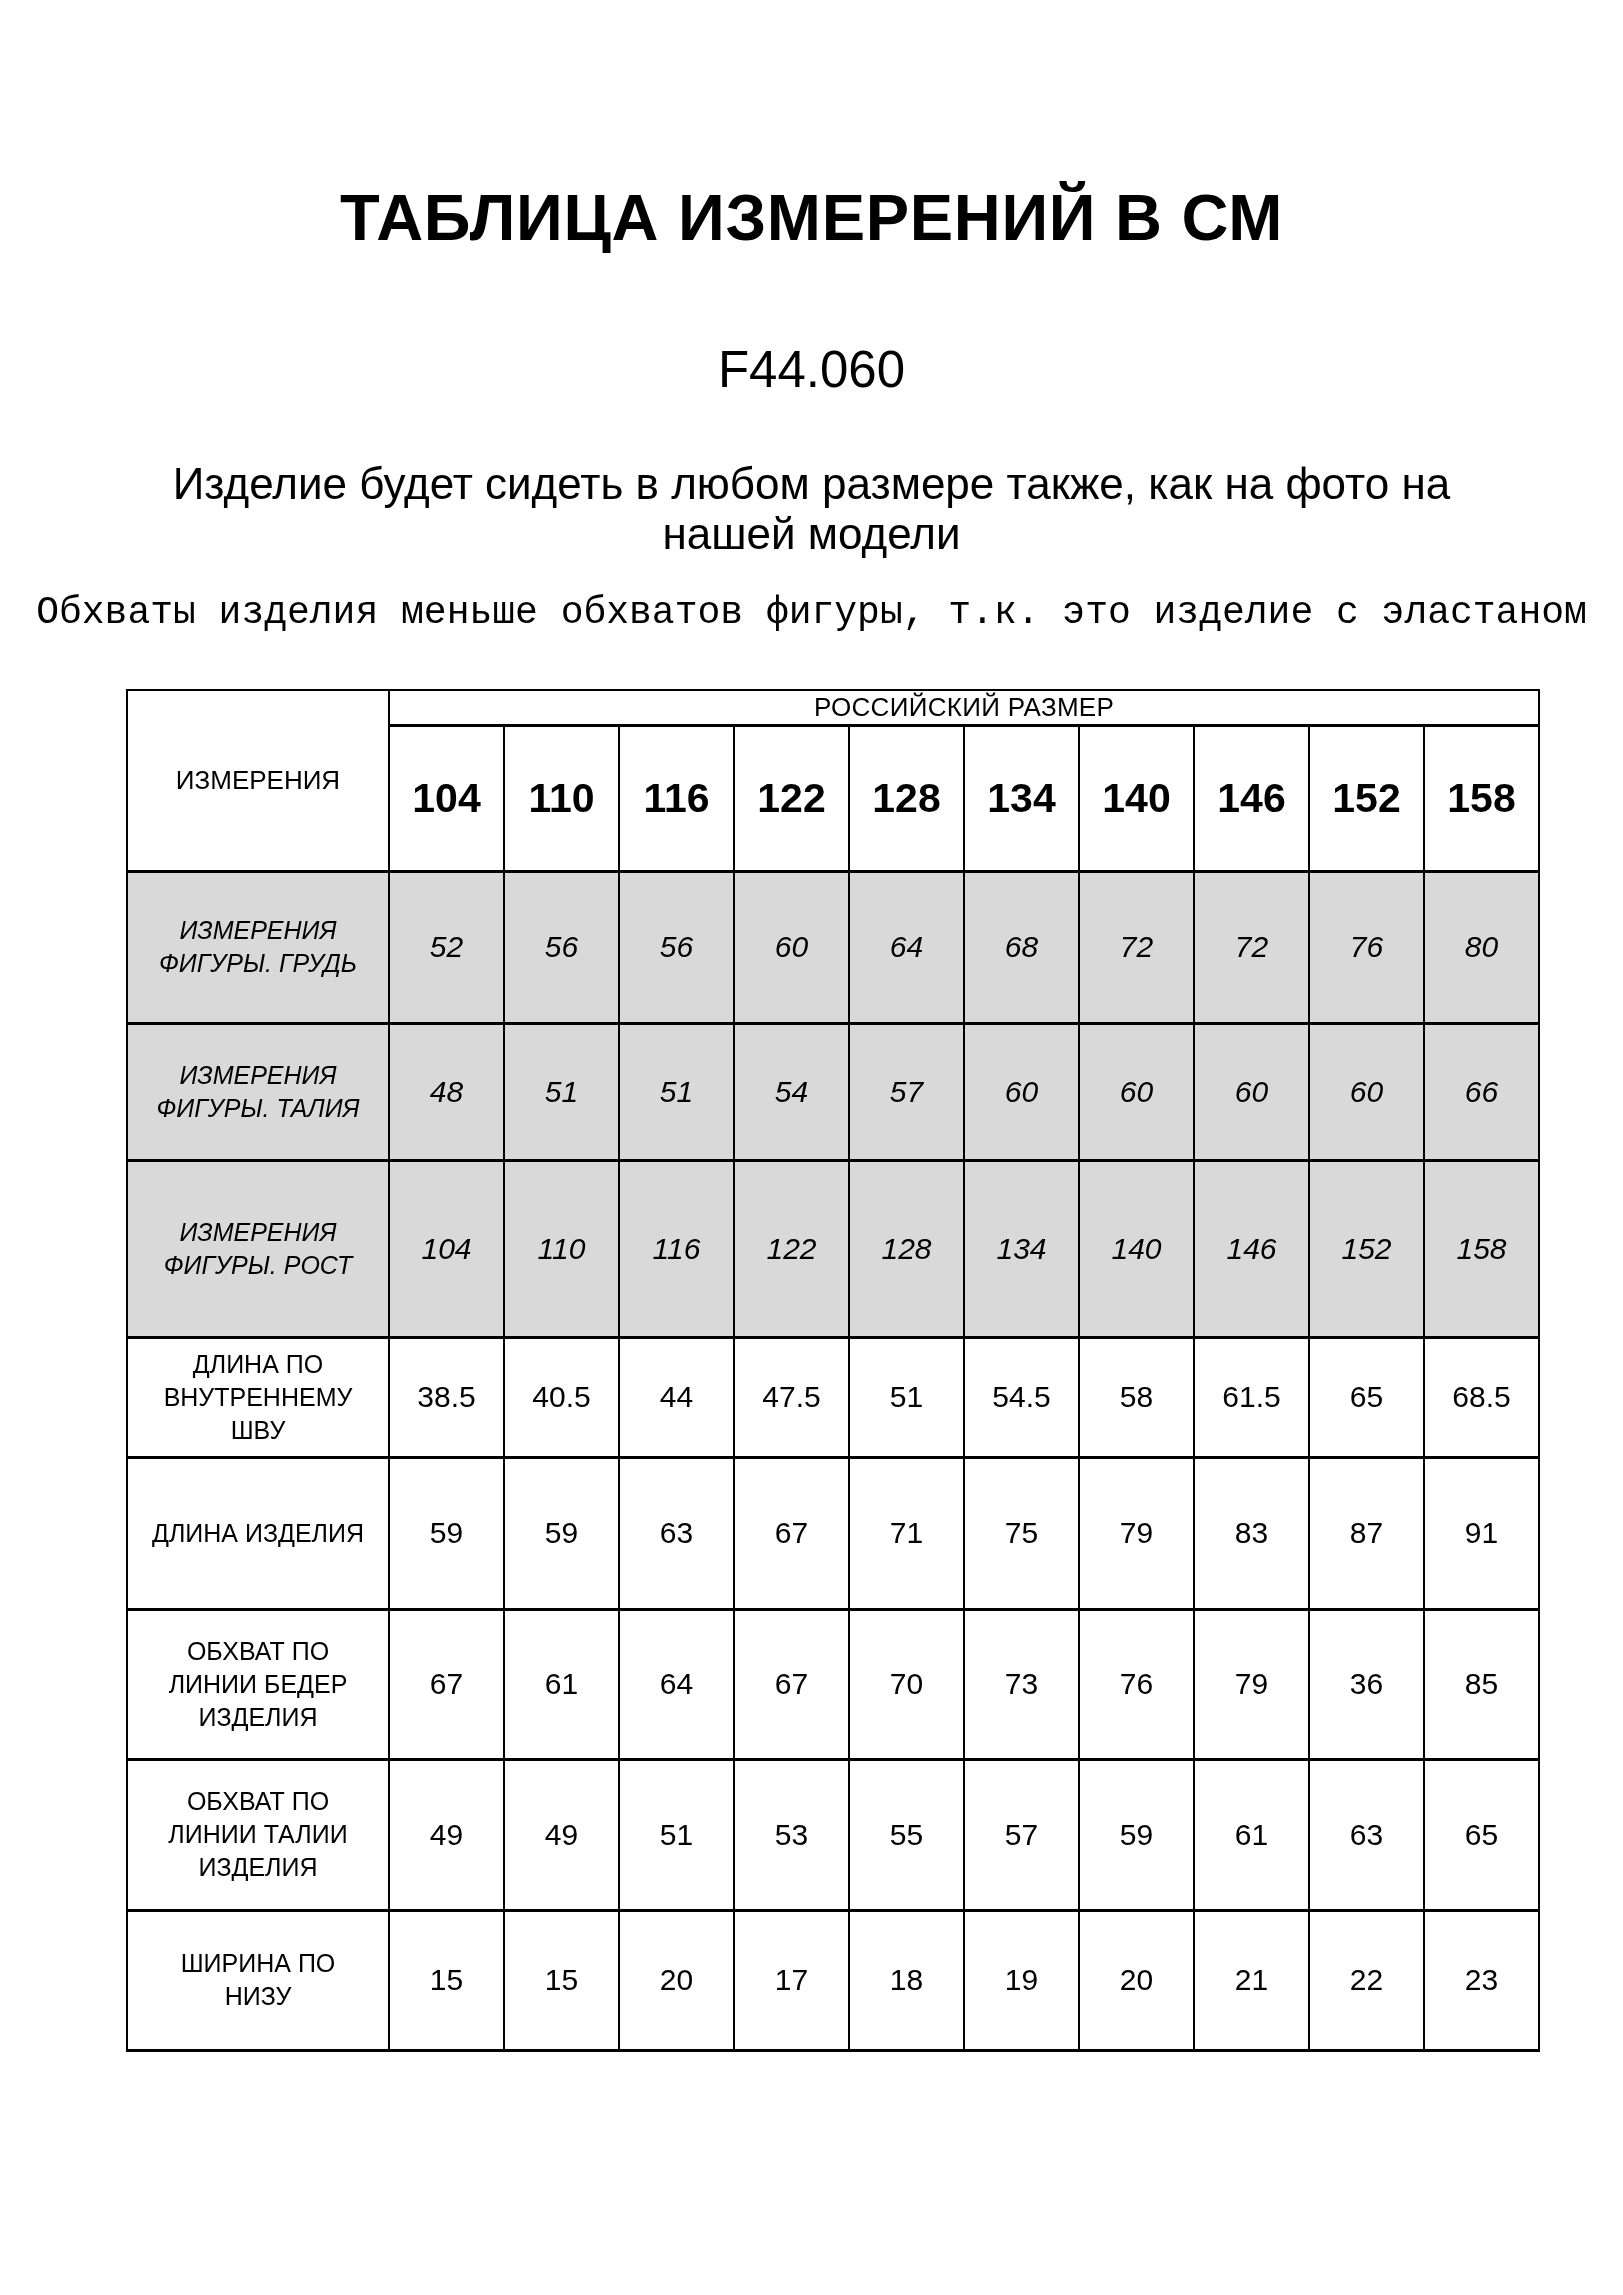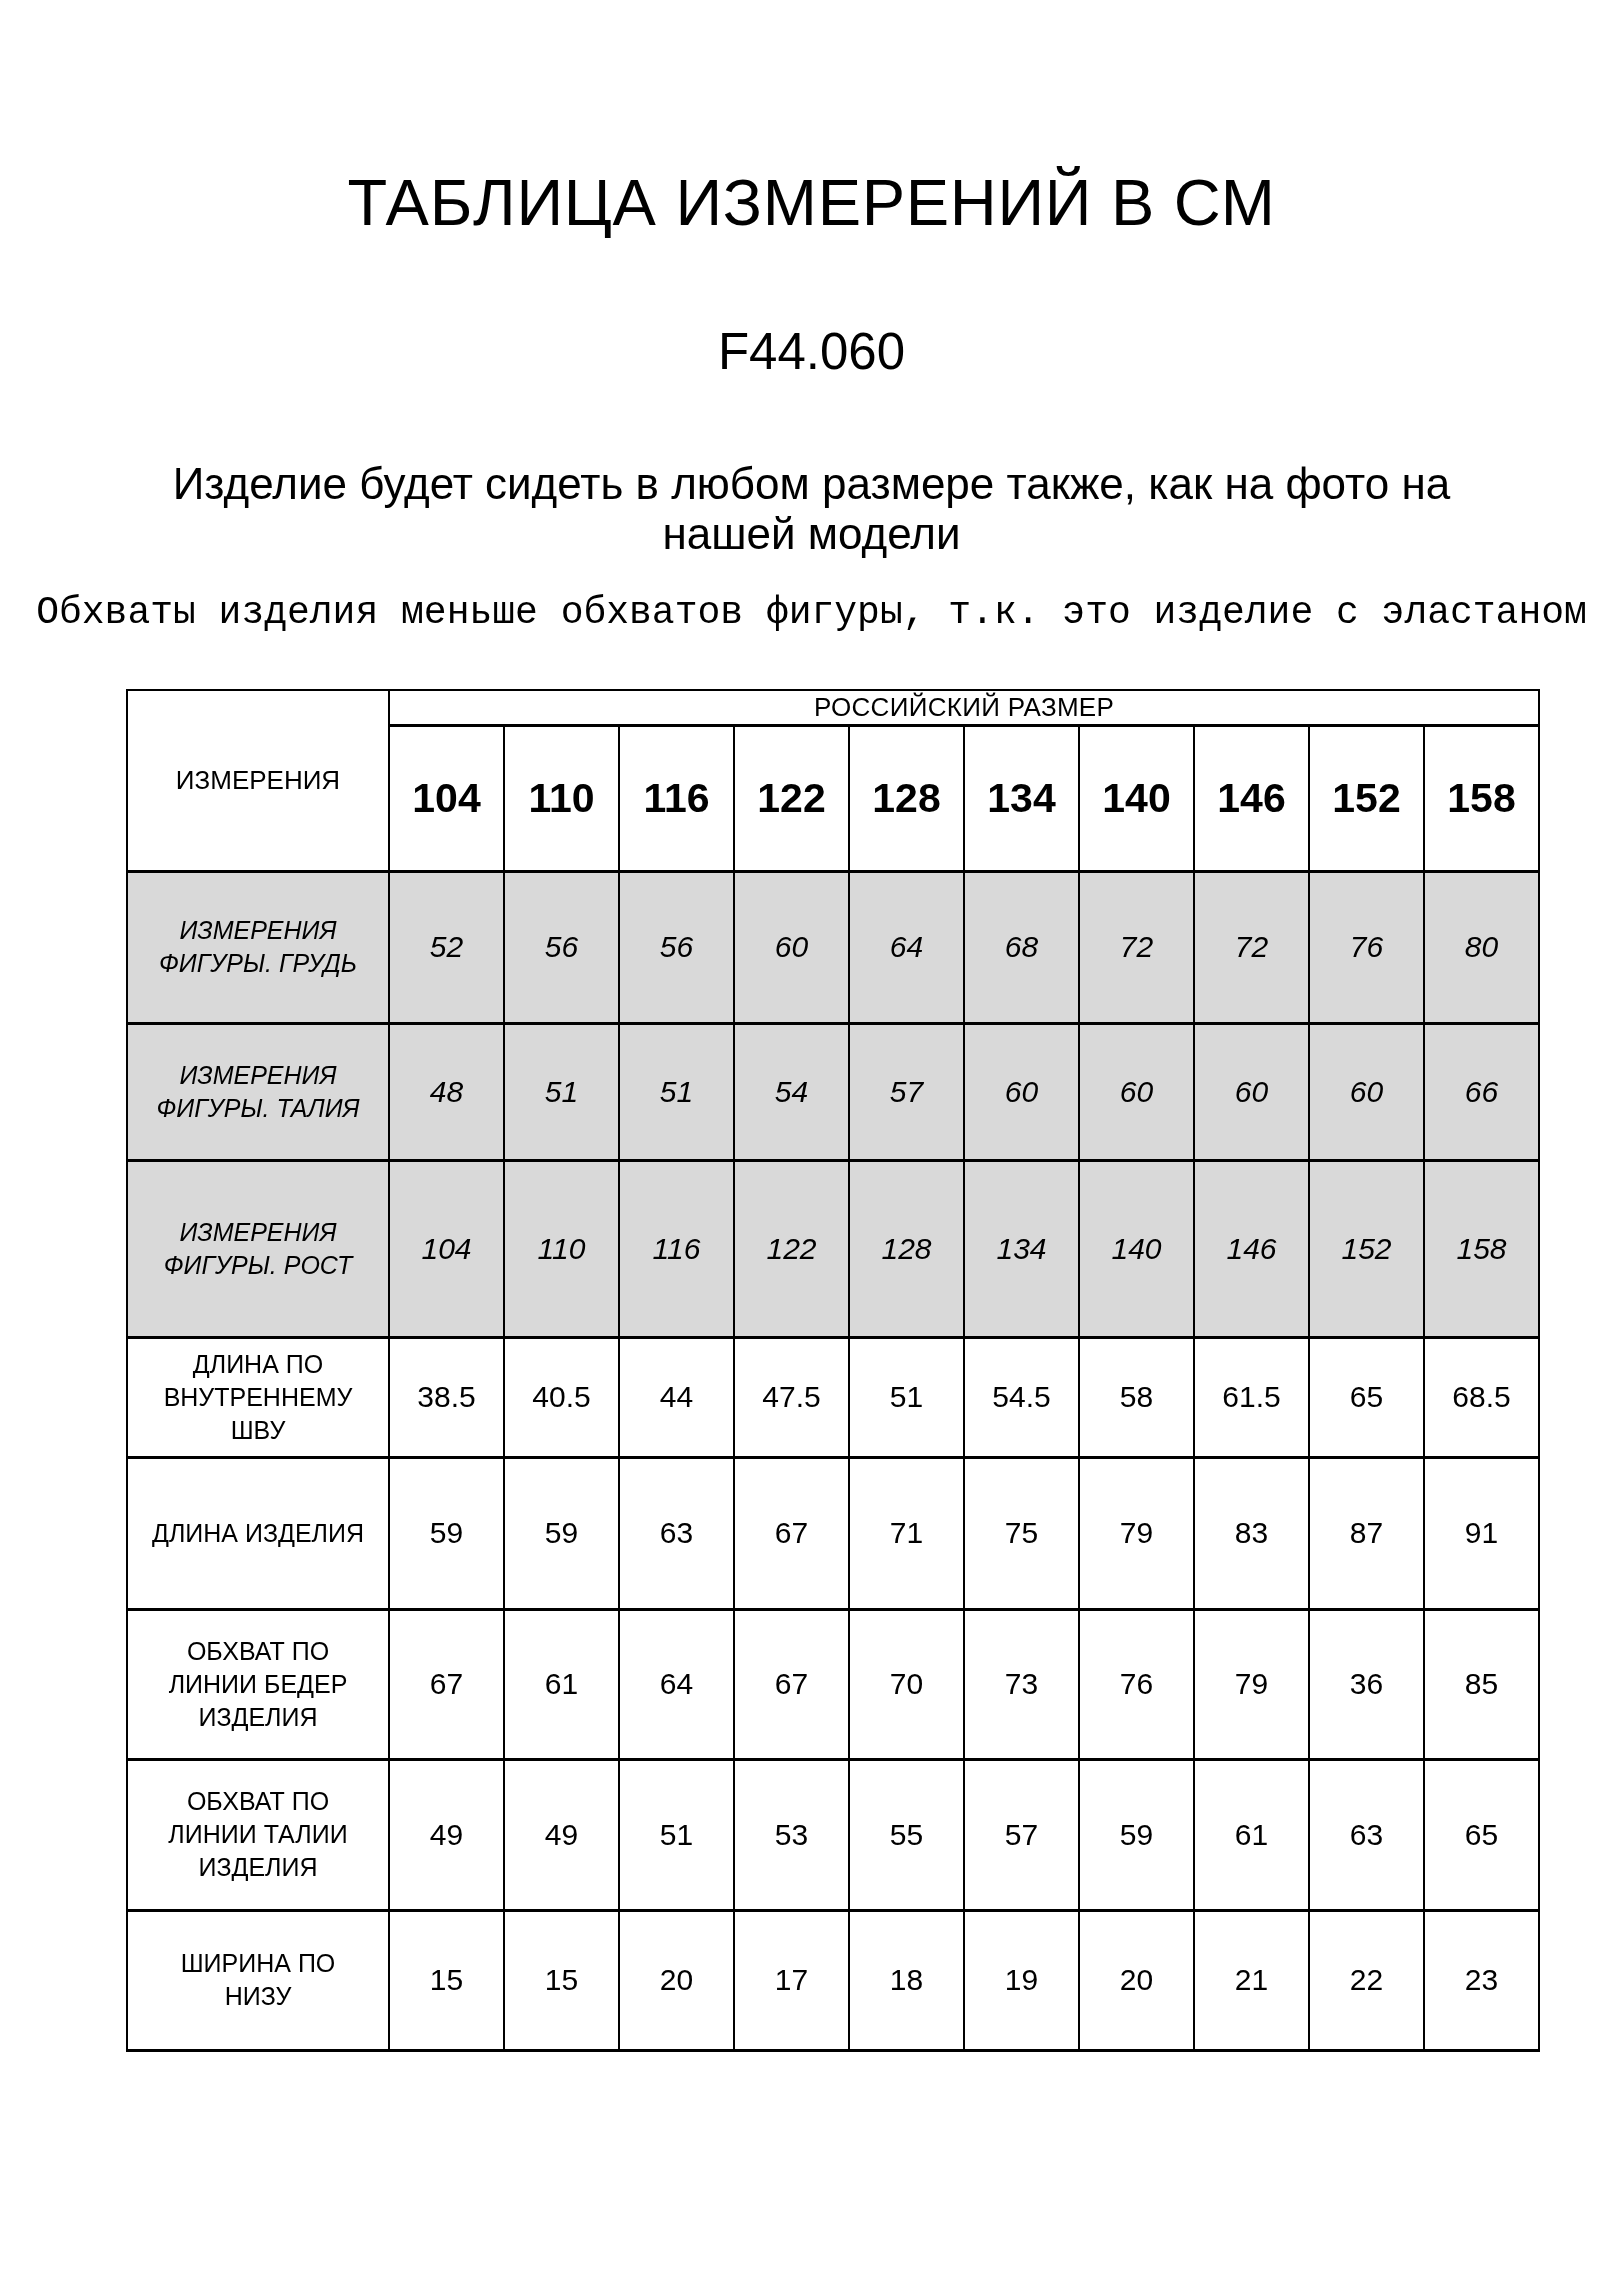--- a/index.html
+++ b/index.html
@@ -12,28 +12,28 @@
     color: #000000;
     font-family: "Liberation Sans", sans-serif;
   }
   .center-text {
     position: absolute;
     left: 0;
     width: 100%;
     text-align: center;
   }
   .page-title {
-    top: 166px;
+    top: 181px;
     font-size: 65px;
     line-height: 1.15;
-    font-weight: 400;
+    font-weight: 700;
     letter-spacing: 0.7px;
   }
   .model-code {
-    top: 326px;
+    top: 344px;
     font-size: 51px;
     line-height: 1.0;
     font-weight: 400;
   }
   .fit-note {
     top: 459px;
     font-size: 44px;
     line-height: 1.13;
     white-space: pre-line;
   }

